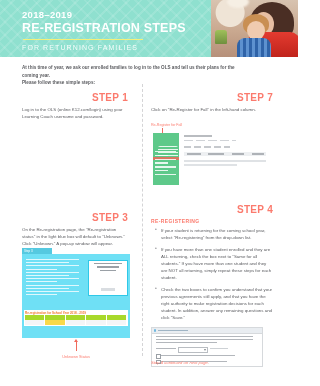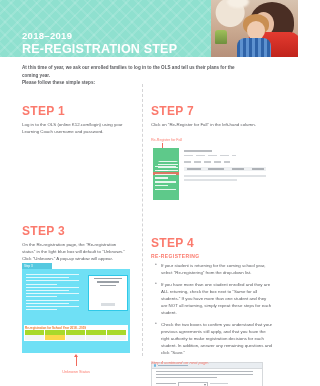--- a/index.html
+++ b/index.html
@@ -6,21 +6,21 @@
   body{width:298px;height:386px;overflow:hidden;
        font-family:"Liberation Sans",sans-serif;color:#55565a;}
   .page{position:relative;width:298px;height:386px;background:#fff;}
 
   
   .hero{position:relative;width:298px;height:57px;background:#8fe0cf;overflow:hidden;}
   .hero-pattern{position:absolute;inset:0;
      background-image:
        repeating-linear-gradient(135deg, rgba(255,255,255,.13) 0 2px, rgba(255,255,255,0) 2px 9px),
        repeating-linear-gradient(45deg, rgba(255,255,255,.10) 0 2px, rgba(255,255,255,0) 2px 9px);}
-  .hero-text{position:absolute;left:22px;top:9px;z-index:3;margin-top:21px;}
+  .hero-text{position:absolute;left:22px;top:9px;z-index:3;}
   .hero-year{font-size:9.5px;font-weight:bold;color:#ffffff;letter-spacing:.3px;line-height:12px;}
   .hero-title{font-size:12.5px;font-weight:bold;color:#ffffff;letter-spacing:.2px;line-height:15px;white-space:nowrap;}
   .hero-rule{width:120px;height:1px;background:#f2f07a;margin:3px 0 4px 1px;}
   .hero-sub{font-size:7px;color:#ffffff;letter-spacing:1.1px;opacity:.92;}
 
   .hero-photo{position:absolute;right:0;top:0;width:87px;height:57px;overflow:hidden;z-index:2;
      background:#c8a794;}
   .ph-wall{position:absolute;inset:0;
      background:
       radial-gradient(circle at 22% 22%, #efe4d6 0 14px, rgba(239,228,214,0) 15px),
@@ -46,21 +46,21 @@
   .intro{position:absolute;left:22px;top:64px;width:218px;}
   .intro p{margin:0;font-size:4.6px;font-weight:bold;line-height:7.5px;color:#5b5c60;}
 
   
   .col{position:absolute;}
   .col-l{left:22px;width:106px;}
   .col-r{left:151px;width:122px;}
   .divider{position:absolute;left:142px;top:84px;width:0;height:272px;
      border-left:1px dashed #d4d4d6;}
 
-  .step-head{font-size:12px;font-weight:bold;color:#fb7a6d;letter-spacing:.3px;margin:16px 0 3px 0;}
+  .step-head{font-size:10px;font-weight:bold;color:#fb7a6d;letter-spacing:.3px;margin:4px 0 3px 0;text-align:right;}
   .step-sub{font-size:5px;font-weight:bold;color:#fb7a6d;letter-spacing:.4px;margin:0 0 3px 0;}
   .step-body{font-size:4.4px;line-height:7px;color:#5b5c60;margin:0;}
   ul.bullets{margin:0;padding-left:6px;list-style:none;}
   ul.bullets li{font-size:4.4px;line-height:7px;color:#5b5c60;margin:0 0 5px 0;position:relative;padding-left:4px;}
   ul.bullets li:before{content:"•";position:absolute;left:-2px;top:-1px;color:#8e8f93;font-size:5px;}
 
   
   .shot2{position:relative;width:118px;height:62px;background:#fff;margin-top:10px;}
   .s2-label{position:absolute;left:0;top:0;font-size:3.6px;color:#fb7a6d;}
   .s2-arrow{position:absolute;left:11px;top:5px;width:1px;height:16px;background:#f06a5c;}
@@ -140,21 +140,21 @@
       <div class="ph-plant"></div>
       <div class="ph-woman-hair"></div>
       <div class="ph-woman-face"></div>
       <div class="ph-woman-body"></div>
       <div class="ph-boy-hair"></div>
       <div class="ph-boy-face"></div>
       <div class="ph-boy-shirt"></div>
     </div>
     <div class="hero-text">
       <div class="hero-year">2018–2019</div>
-      <div class="hero-title">RE-REGISTRATION STEP</div>
+      <div class="hero-title">RE-REGISTRATION STEPS</div>
       <div class="hero-rule"></div>
       <div class="hero-sub">FOR RETURNING FAMILIES</div>
     </div>
   </div>
 
   <div class="intro">
     <p>At this time of year, we ask our enrolled families to log in to the OLS and tell us their plans for the coming year.</p>
     <p>Please follow these simple steps:</p>
   </div>
 
@@ -243,21 +243,21 @@
           <span></span>
           <span></span>
           <span class="hi2"></span>
         </div>
       </div>
       <div class="s3-caparrow"></div>
       <div class="s3-capt">Unknown Status</div>
     </div>
   </div>
 
-  <div class="col col-r" style="top:220px;">
+  <div class="col col-r" style="top:200px;">
     <div class="step-head">STEP 4</div>
     <div class="step-sub">RE-REGISTERING</div>
     <ul class="bullets">
       <li>If your student is returning for the coming school year, select "Re-registering" from the drop-down list.</li>
       <li>If you have more than one student enrolled and they are ALL returning, check the box next to "Same for all students." If you have more than one student and they are NOT all returning, simply repeat these steps for each student.</li>
       <li>Check the two boxes to confirm you understand that your previous agreements still apply, and that you have the right authority to make registration decisions for each student. In addition, answer any remaining questions and click "Save."</li>
     </ul>
 
     <div class="shot4">
       <div class="s4-bar">

